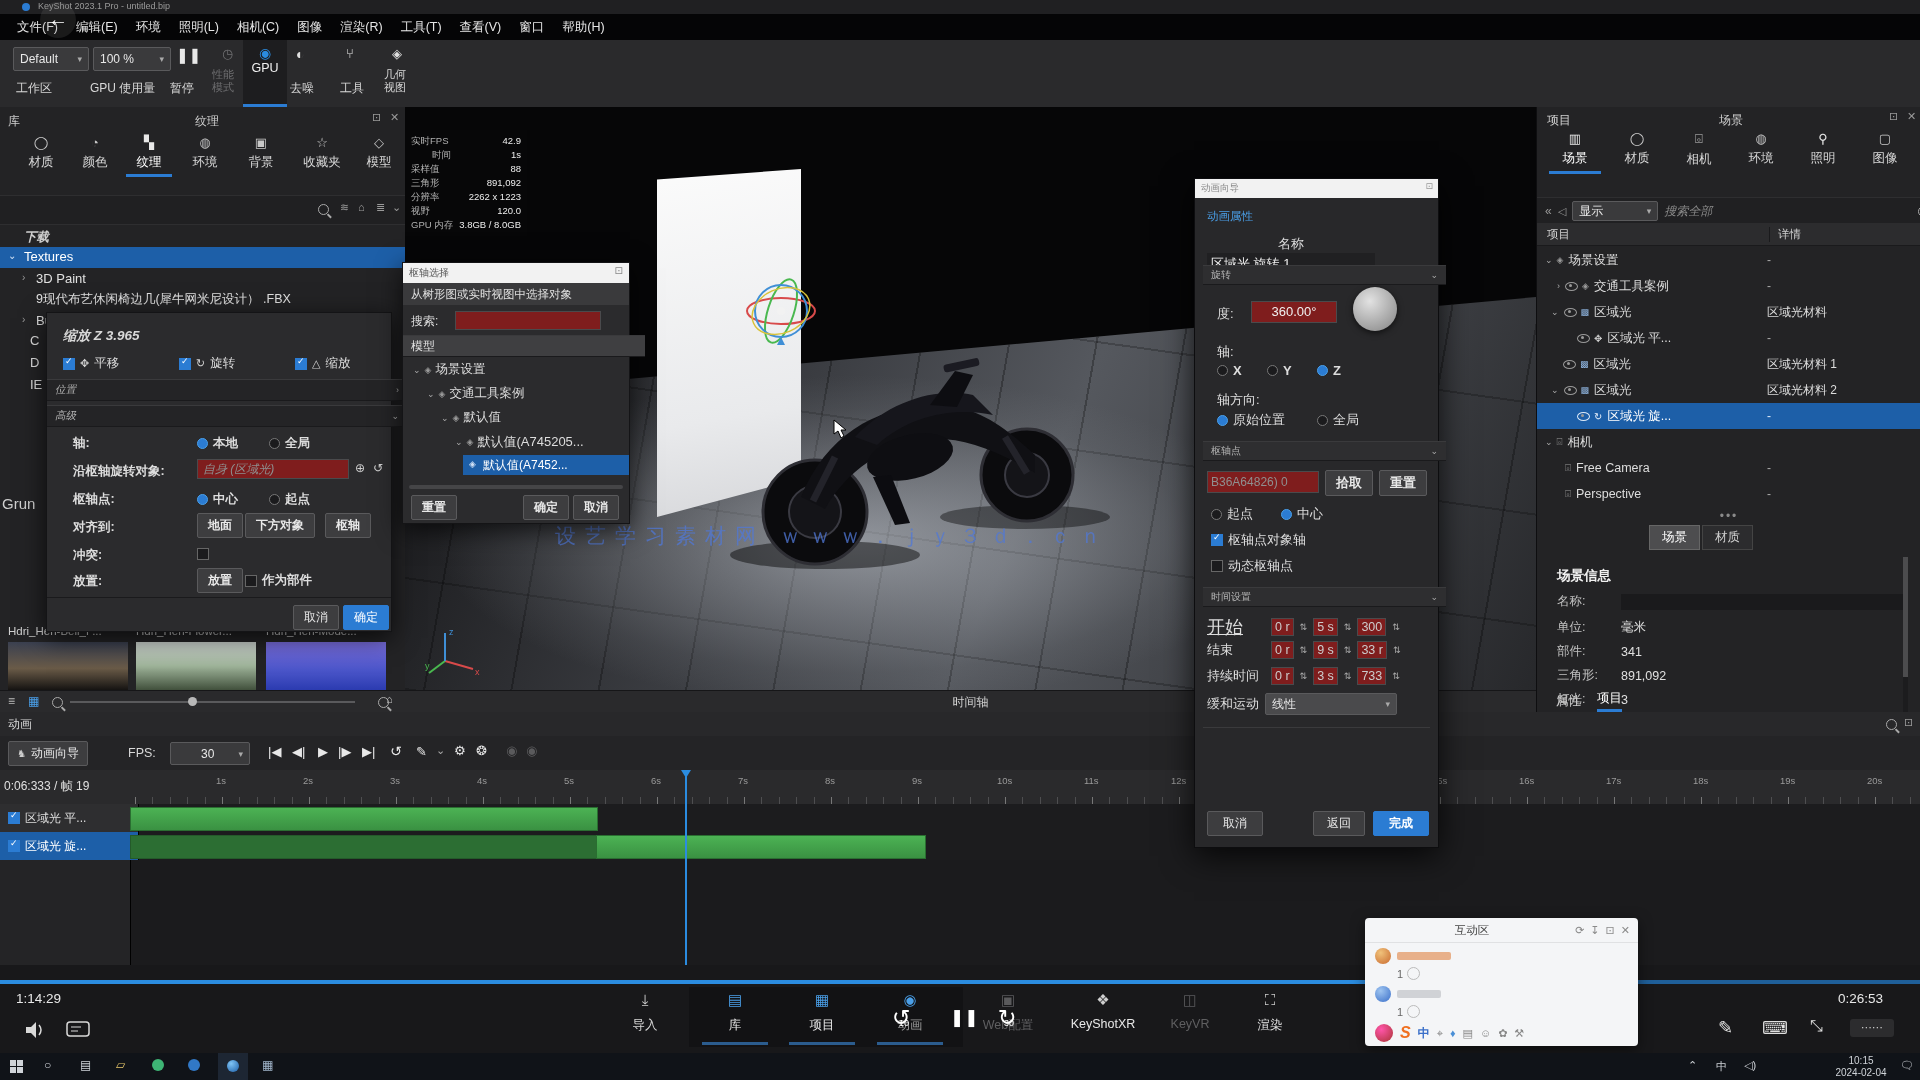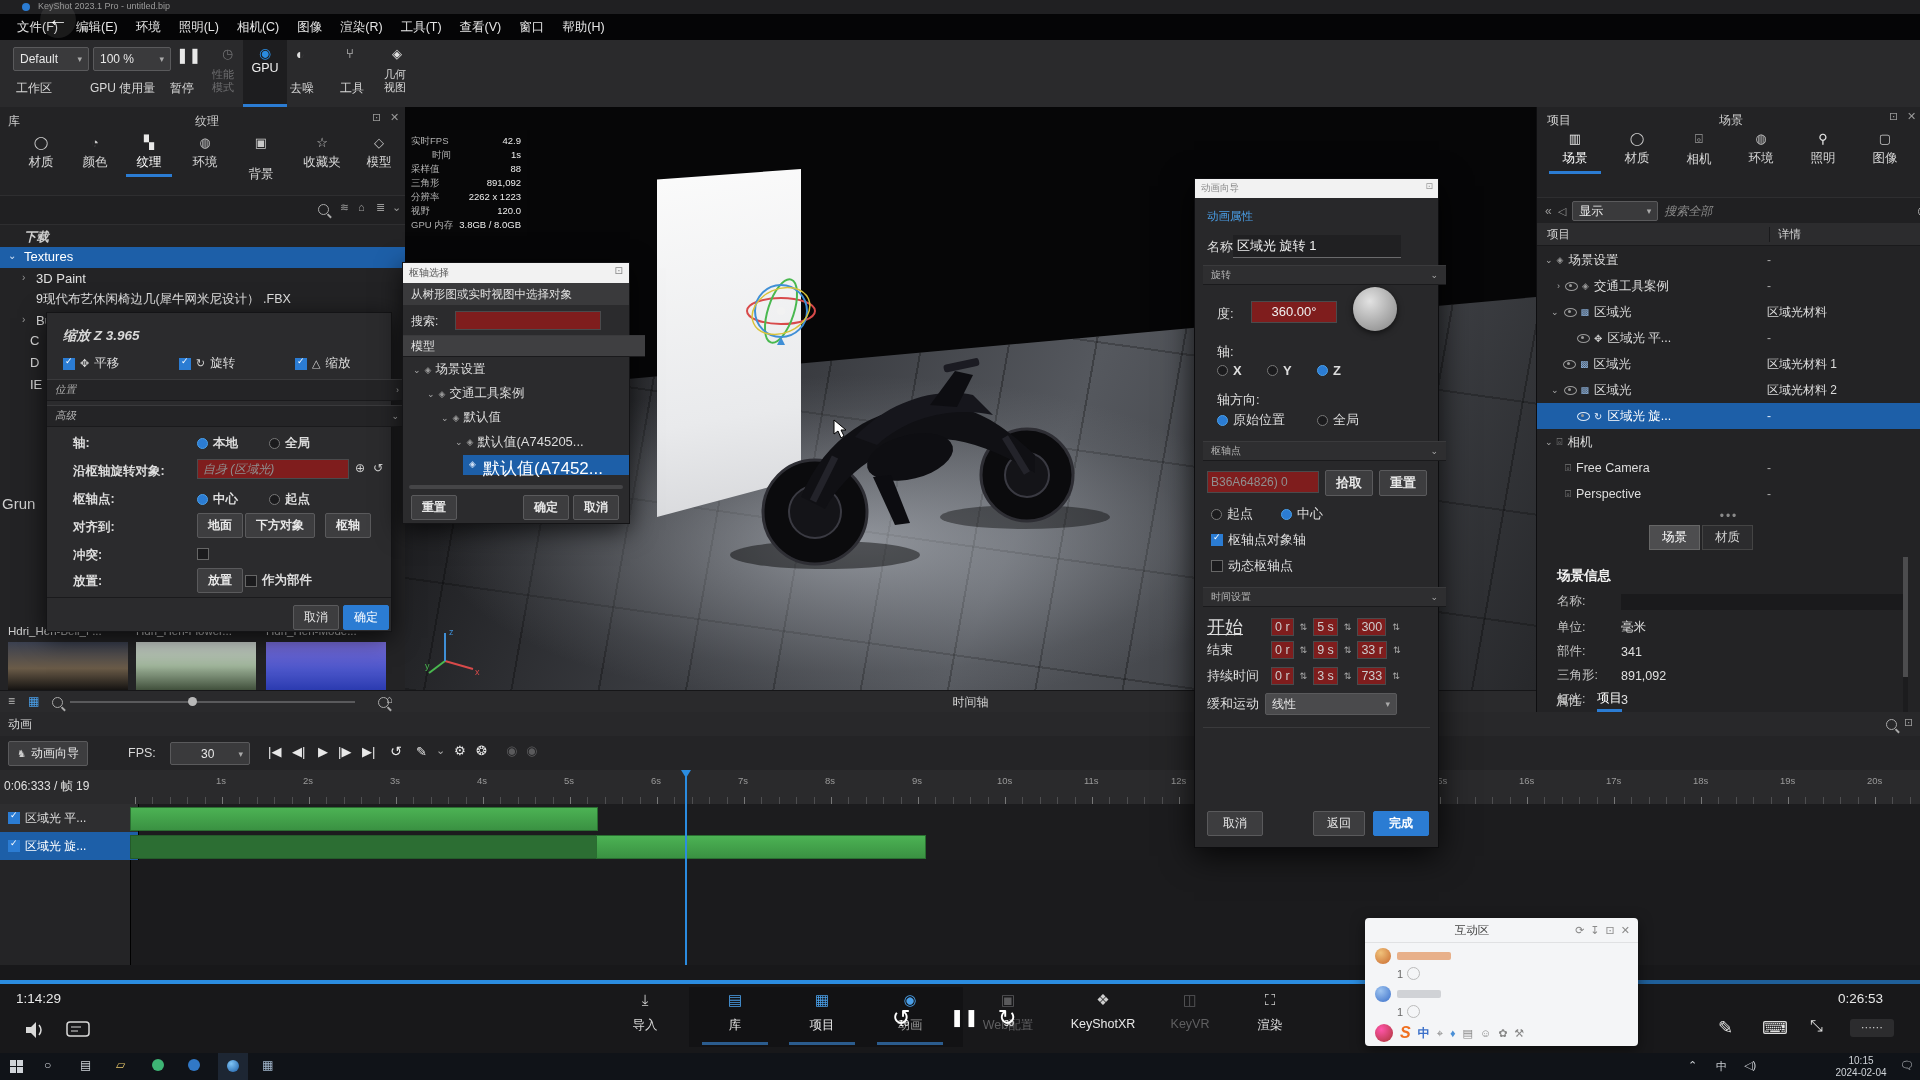--- a/index.html
+++ b/index.html
@@ -103,21 +103,21 @@
     <div style="color:#e8e8e8;font-size:13px;">▚</div>
     <div style="font-size:12.5px;color:#fff;margin-top:4px;">纹理</div>
     <div style="height:3px;background:#2b7cd3;margin-top:3px;"></div>
   </div>
   <div class="abs" style="left:182px;top:28px;width:46px;text-align:center;">
     <div style="color:#c8c8c8;font-size:13px;">◍</div>
     <div style="font-size:12.5px;color:#d8d8d8;margin-top:4px;">环境</div>
   </div>
   <div class="abs" style="left:238px;top:28px;width:46px;text-align:center;">
     <div style="color:#c8c8c8;font-size:13px;">▣</div>
-    <div style="font-size:12.5px;color:#d8d8d8;margin-top:16px;">背景</div>
+    <div style="font-size:12.5px;color:#d8d8d8;margin-top:4px;">背景</div>
   </div>
   <div class="abs" style="left:294px;top:28px;width:56px;text-align:center;">
     <div style="color:#c8c8c8;font-size:13px;">☆</div>
     <div style="font-size:12.5px;color:#d8d8d8;margin-top:4px;">收藏夹</div>
   </div>
   <div class="abs" style="left:356px;top:28px;width:46px;text-align:center;">
     <div style="color:#c8c8c8;font-size:13px;">◇</div>
     <div style="font-size:12.5px;color:#d8d8d8;margin-top:4px;">模型</div>
   </div>
 
@@ -250,20 +250,21 @@
 
   <svg class="abs" style="left:18px;top:518px;" width="60" height="56" viewBox="0 0 60 56">
     <line x1="22" y1="36" x2="50" y2="44" stroke="#d84a4a" stroke-width="2"></line>
     <line x1="22" y1="36" x2="6" y2="48" stroke="#49b84f" stroke-width="2"></line>
     <line x1="22" y1="36" x2="22" y2="8" stroke="#3f8fd6" stroke-width="2"></line>
     <text x="26" y="10" fill="#3f8fd6" font-size="9">z</text>
     <text x="52" y="50" fill="#d84a4a" font-size="9">x</text>
     <text x="2" y="44" fill="#49b84f" font-size="9">y</text>
   </svg>
 
+  <div class="abs" style="left:150px;top:415px;width:900px;color:rgba(80,120,215,.75);font-size:21px;letter-spacing:9px;white-space:nowrap;">设艺学习素材网  ｗｗｗ．ｊｙ３ｄ．ｃｎ</div>
 
   <svg class="abs" style="left:428px;top:312px;z-index:40;" width="16" height="20" viewBox="0 0 16 20">
     <path d="M1 1 L1 15 L5 12 L8 19 L11 17 L8 11 L13 11 Z" fill="#fff" stroke="#000" stroke-width="1"></path>
   </svg>
 </div>
 
 <div class="abs" style="left:405px;top:690px;width:1131px;height:22px;background:#2a2a2c;border-top:1px solid #161618;text-align:center;">
   <span style="line-height:22px;color:#cfcfcf;font-size:12px;">时间轴</span>
 </div>
 
@@ -363,35 +364,35 @@
       <span style="color:#9a9a9a;font-size:9px;">◈</span>
     <span style="font-size:12.5px;">默认值</span>
   </div>
   <div class="abs row" style="left:52px;top:170px;gap:4px;">
     <span class="chev">⌄</span>
       <span style="color:#9a9a9a;font-size:9px;">◈</span>
     <span style="font-size:13px;white-space:nowrap;">默认值(A745205...</span>
   </div>
   <div class="abs" style="left:60px;top:192px;width:166px;height:20px;background:#1d5fa8;">
     <span style="position:absolute;left:6px;top:4px;color:#cfe0f5;font-size:9px;">◈</span>
-    <span style="position:absolute;left:20px;top:2px;font-size:17px;color:#fff;white-space:nowrap;">默认值(A7452...</span>
+    <span style="position:absolute;left:20px;top:2px;font-size:12px;color:#fff;white-space:nowrap;">默认值(A7452...</span>
   </div>
   <div class="abs" style="left:6px;top:222px;width:214px;height:4px;background:#454547;border-radius:2px;"></div>
   <button class="btn abs" style="left:8px;top:232px;font-weight:bold;">重置</button>
   <button class="btn abs" style="left:120px;top:232px;font-weight:bold;">确定</button>
   <button class="btn abs" style="left:170px;top:232px;font-weight:bold;">取消</button>
 </div>
 
 <div class="abs" style="left:1194px;top:178px;width:243px;height:668px;background:#28282a;border:1px solid #0d0d0f;box-shadow:0 8px 30px rgba(0,0,0,.8);z-index:22;">
   <div class="abs" style="left:0;top:0;width:243px;height:19px;background:#f2f2f2;">
     <span style="position:absolute;left:6px;top:3px;font-size:9.5px;color:#8a8a8a;">动画向导</span>
     <span style="position:absolute;right:5px;top:2px;font-size:9px;color:#999;">⊡</span>
   </div>
   <div class="abs" style="left:12px;top:30px;color:#4a9fe8;font-size:11.5px;">动画属性</div>
-  <div class="abs row" style="left:12px;top:56px;">
+  <div class="abs row" style="left:12px;top:56px;flex-direction:column;">
     <span style="font-size:13px;">名称</span>
     <span style="display:inline-block;width:160px;border-bottom:1px solid #6a6a6c;background:#202022;padding:2px 4px;font-size:13px;color:#f0f0f0;">区域光 旋转 1</span>
   </div>
   <div class="abs secbar" style="left:8px;top:86px;width:227px;height:18px;background:#2e2e30;">
     <span style="font-size:10px;">旋转</span>
       <span class="grow"></span>
       <span class="chev">⌄</span>
   </div>
   <div class="abs" style="left:22px;top:126px;font-size:13px;">度:</div>
   <div class="abs fld" style="left:56px;top:122px;width:84px;height:20px;text-align:center;">

